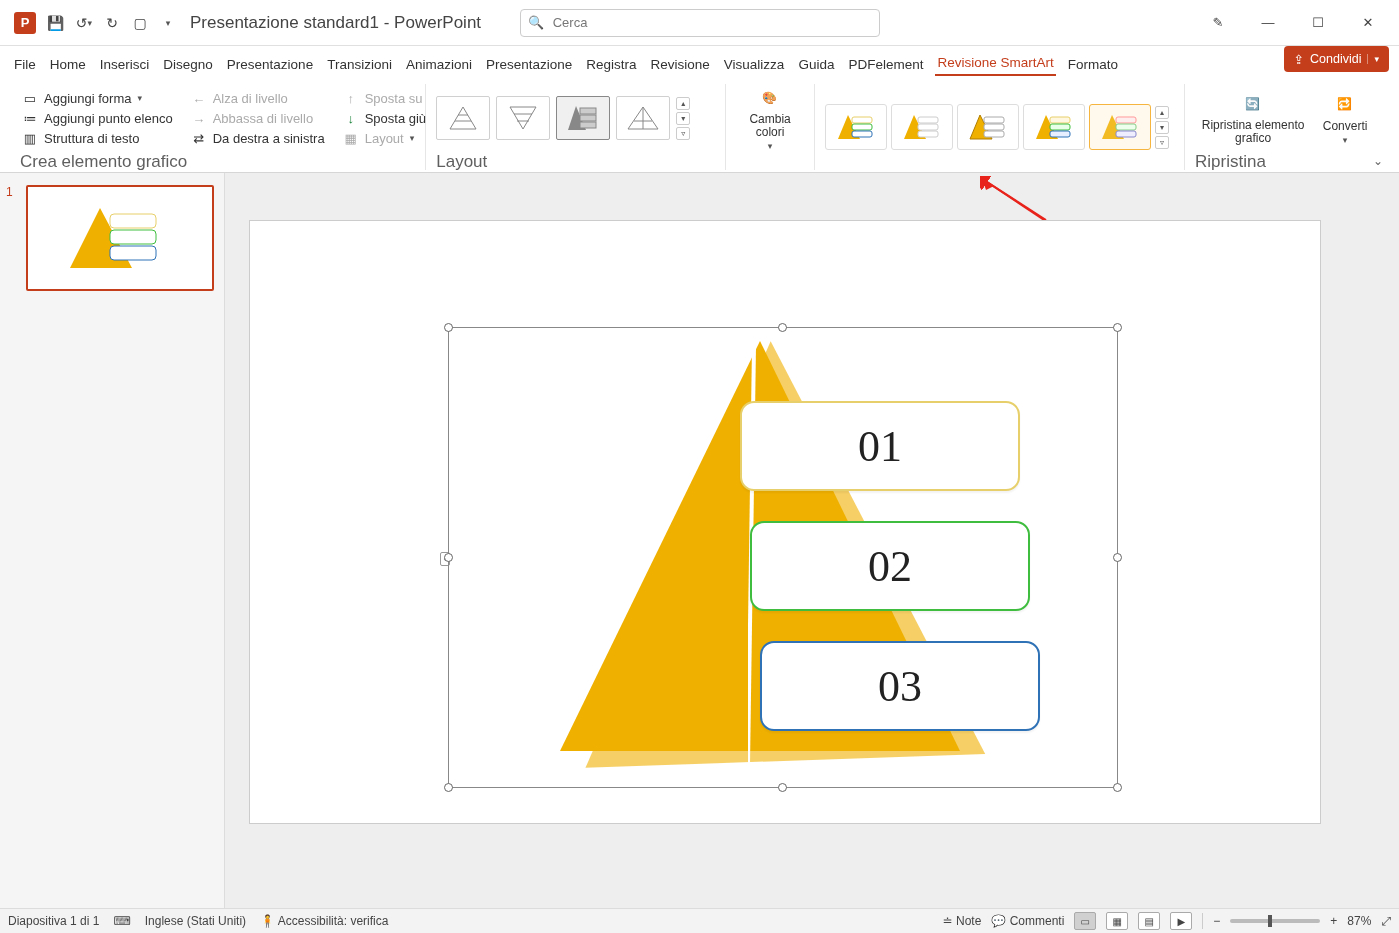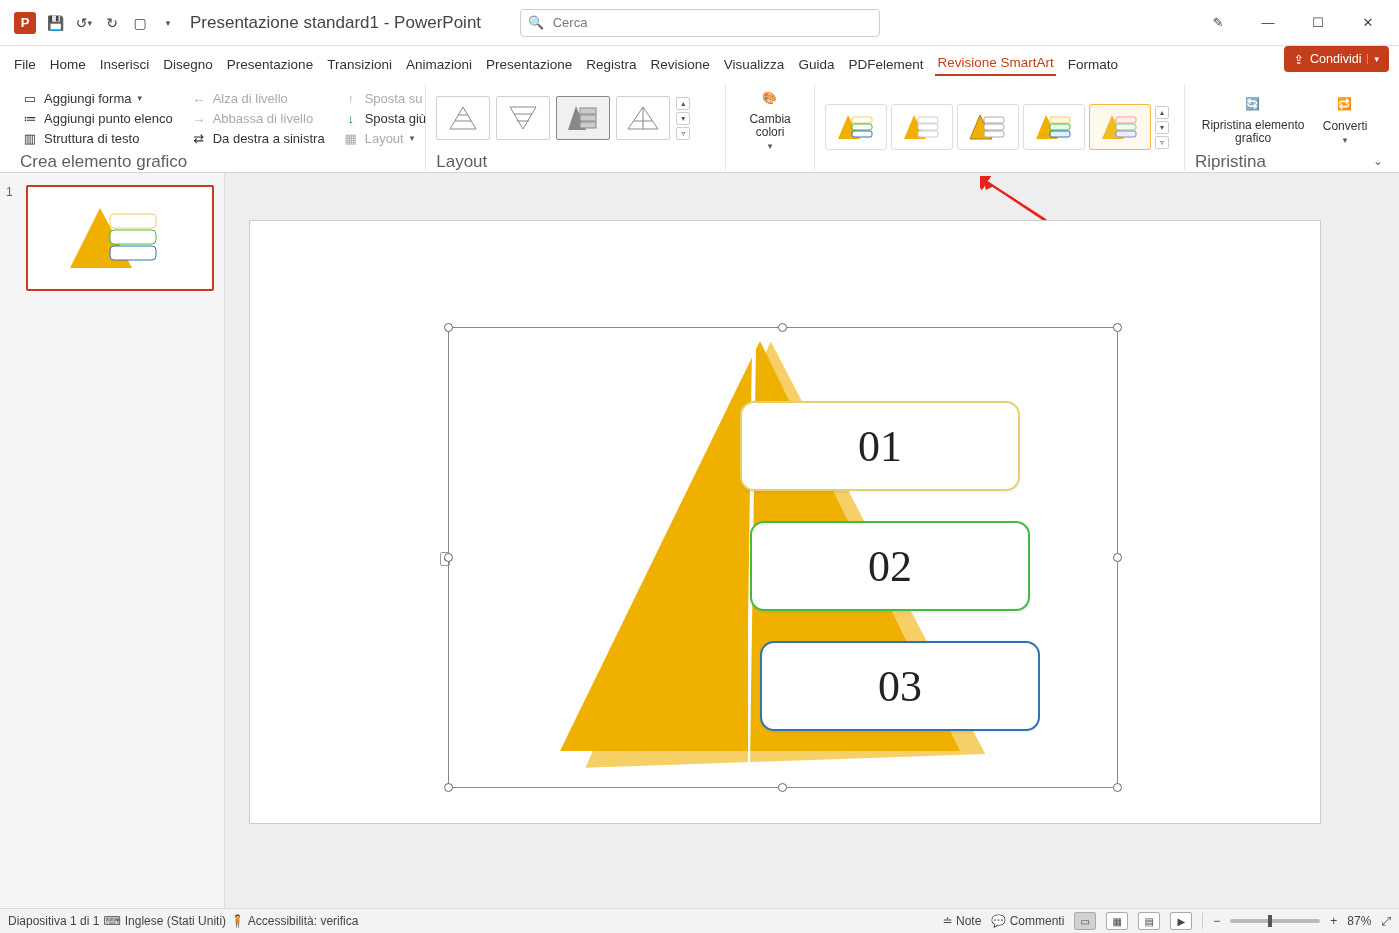--- a/index.html
+++ b/index.html
@@ -62,21 +62,21 @@
 .smartart{position:absolute;left:230px;top:120px;width:610px;height:430px;}
 .tri-back{position:absolute;left:80px;top:0;width:0;height:0;border-left:200px solid transparent;border-right:200px solid transparent;border-bottom:410px solid #f0b000;}
 .tri-back2{position:absolute;left:98px;top:0;width:0;height:0;border-left:200px solid transparent;border-right:200px solid transparent;border-bottom:420px solid #f0b000;transform:rotate(-2deg);opacity:.6;}
 .pill{position:absolute;width:280px;height:90px;border-radius:14px;background:#fff;display:flex;align-items:center;justify-content:center;font-size:44px;font-family:Georgia,serif;color:#222;box-shadow:0 2px 2px rgba(0,0,0,.05);} 
 .pill.p1{left:260px;top:60px;border:2px solid #e7d06b;}
 .pill.p2{left:270px;top:180px;border:2px solid #3fbd3f;}
 .pill.p3{left:280px;top:300px;border:2px solid #2f72b6;}
 
 .arrow-annot{position:absolute;left:755px;top:3px;width:300px;height:230px;pointer-events:none;}
 
-.statusbar{position:absolute;left:0;right:0;bottom:0;height:25px;background:#f3f3f3;border-top:1px solid #dcdcdc;display:flex;align-items:center;font-size:12px;color:#444;padding:0 8px;gap:4px;}
+.statusbar{position:absolute;left:0;right:0;bottom:0;height:25px;background:#f3f3f3;border-top:1px solid #dcdcdc;display:flex;align-items:center;font-size:12px;color:#444;padding:0 8px;gap:14px;}
 .statusbar .right{margin-left:auto;display:flex;align-items:center;gap:10px;}
 .view-btn{width:22px;height:18px;border:1px solid #aaa;border-radius:2px;display:flex;align-items:center;justify-content:center;font-size:10px;cursor:pointer;background:#fff;}
 .view-btn.active{background:#d0d0d0;}
 .zoom-slider{width:90px;height:4px;background:#bbb;position:relative;border-radius:2px;}
 .zoom-thumb{position:absolute;left:38px;top:-4px;width:4px;height:12px;background:#555;}
 </style>
 </head>
 <body>
 
 <div class="titlebar">

